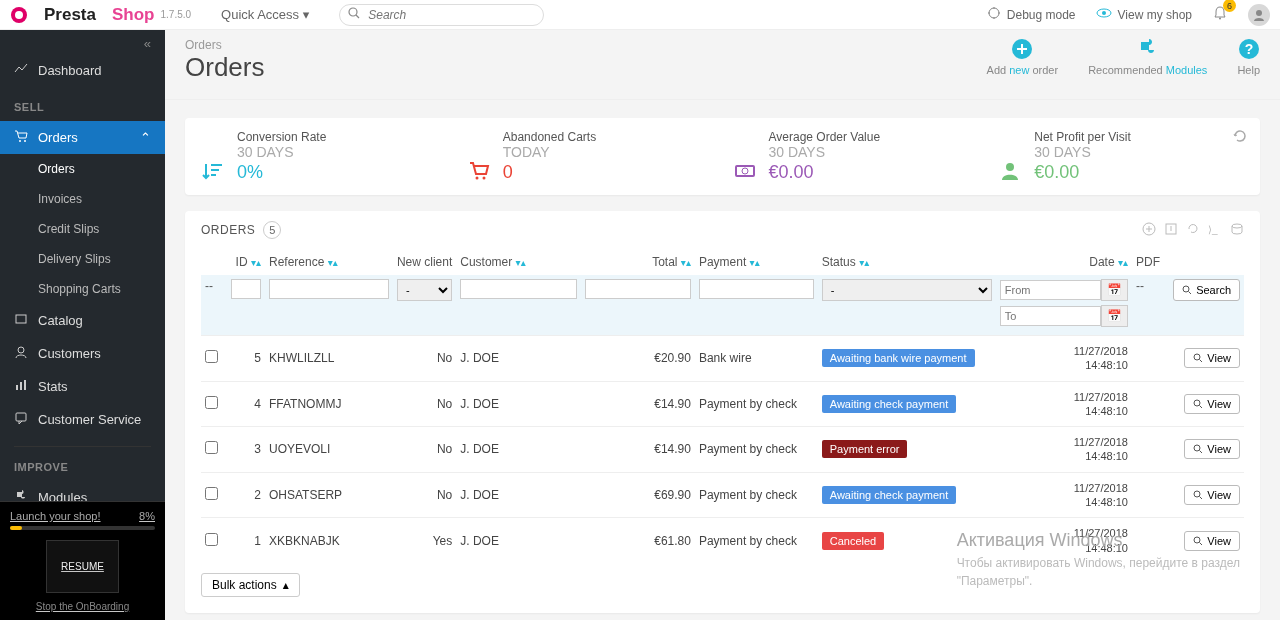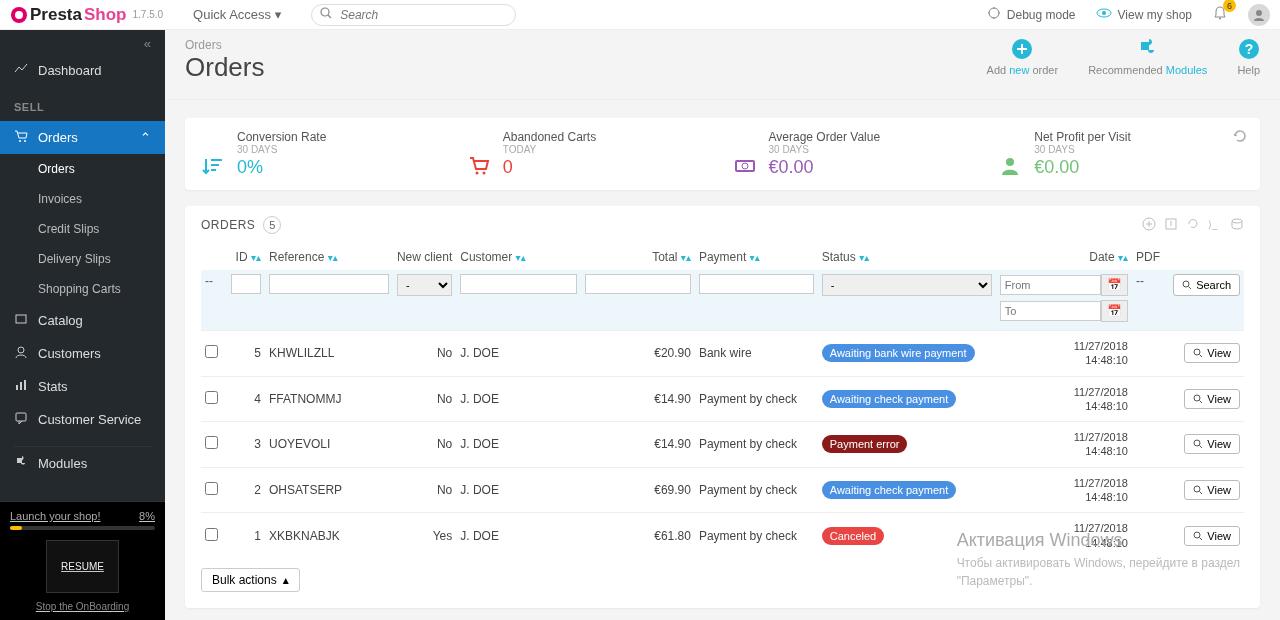--- a/index.html
+++ b/index.html
@@ -1,19 +1,19 @@
 <!DOCTYPE html>
 <html><head>
 <meta charset="utf-8">
 <style>
 * { margin: 0; padding: 0; box-sizing: border-box; font-family: -apple-system, BlinkMacSystemFont, "Segoe UI", Arial, sans-serif; }
 body { background: #f4f4f4; width: 1280px; height: 620px; overflow: hidden; font-size: 13px; color: #555; }
 
 .topbar { height: 30px; display: flex; align-items: center; padding: 0 10px; background: #fff; border-bottom: 1px solid #eee; }
-.logo { display: flex; align-items: center; gap: 2px; }
+.logo { display: flex; align-items: center; gap: 16px; }
 .logo-ico { width: 18px; height: 18px; display: inline-flex; align-items: center; justify-content: center; }
 .logo-presta { color: #222; font-weight: 600; font-size: 17px; }
 .logo-shop { color: #e84393; font-weight: 600; font-size: 17px; }
 .version { color: #999; font-size: 10px; margin-left: 6px; }
 .quick-access { margin-left: 30px; color: #666; font-size: 13px; cursor: pointer; }
 .search-wrap { margin-left: 30px; width: 205px; height: 22px; border: 1px solid #ddd; border-radius: 12px; display: flex; align-items: center; padding: 0 8px; gap: 8px; }
 .search-wrap input { border: none; outline: none; font-size: 12px; font-style: italic; color: #999; flex: 1; }
 .top-right { margin-left: auto; display: flex; align-items: center; gap: 20px; }
 .top-right .item { display: flex; align-items: center; gap: 6px; color: #666; font-size: 12px; cursor: pointer; }
 .bell-wrap { position: relative; }
@@ -43,21 +43,21 @@
 .page-title { font-size: 26px; font-weight: 300; color: #444; }
 .header-actions { margin-left: auto; display: flex; gap: 30px; text-align: center; }
 .header-actions .ha { cursor: pointer; font-size: 11px; color: #888; }
 .header-actions .ha .ico { display: flex; justify-content: center; margin-bottom: 4px; }
 .header-actions .ha .lbl .em { color: #25b9d7; }
 
 .stats-card { margin: 18px 20px 16px; background: #fff; border-radius: 4px; padding: 12px 16px; display: flex; gap: 20px; box-shadow: 0 1px 2px rgba(0,0,0,0.05); position: relative; }
 .stat { display: flex; gap: 12px; flex: 1; align-items: flex-end; }
 .stat-ico { width: 24px; height: 24px; display: flex; align-items: center; justify-content: center; }
 .stat-body .title { font-size: 12px; color: #555; }
-.stat-body .period { font-size: 10px; color: #aaa; }
+.stat-body .period { font-size: 14px; color: #aaa; }
 .stat-body .val { font-size: 18px; margin-top: 2px; }
 .refresh-stats { position: absolute; right: 12px; top: 10px; color: #bbb; cursor: pointer; }
 
 .orders-card { margin: 0 20px 20px; background: #fff; border-radius: 4px; padding: 10px 16px 16px; box-shadow: 0 1px 2px rgba(0,0,0,0.05); }
 .orders-header-row { display: flex; align-items: center; margin-bottom: 10px; }
 .orders-title-text { font-size: 12px; color: #555; letter-spacing: 0.5px; }
 .badge-count { display: inline-block; margin-left: 8px; background: #fff; border: 1px solid #ccc; border-radius: 50%; width: 18px; height: 18px; line-height: 16px; text-align: center; font-size: 11px; color: #666; }
 .card-tools { margin-left: auto; display: flex; gap: 8px; color: #bbb; }
 .card-tools span { cursor: pointer; }
 
@@ -67,21 +67,21 @@
 .orders-table th.right, .orders-table td.right { text-align: right; }
 .orders-table tr.filters td { padding: 4px; vertical-align: top; background: #ecf6fb; }
 .orders-table tr.filters input, .orders-table tr.filters select { width: 100%; padding: 3px 4px; border: 1px solid #ccc; font-size: 11px; }
 .date-filter { display: flex; gap: 0; align-items: center; margin-bottom: 4px; }
 .date-filter input { width: 70px; }
 .cal-btn { border: 1px solid #ccc; background: #eee; padding: 3px 5px; cursor: pointer; }
 .search-btn { border: 1px solid #bbb; background: #fff; padding: 4px 8px; cursor: pointer; font-size: 11px; display: inline-flex; align-items: center; gap: 4px; border-radius: 3px; }
 
 .orders-table tbody.data tr { border-top: 1px solid #eee; }
 .orders-table tbody.data td { padding: 8px 4px; color: #444; vertical-align: middle; }
-.status-badge { display: inline-block; color: #fff; font-size: 11px; padding: 3px 8px; border-radius: 9px; }
+.status-badge { display: inline-block; color: #fff; font-size: 11px; padding: 3px 8px; border-radius: 2px; }
 .date-cell { text-align: right; font-size: 11px; line-height: 1.3; color: #444; }
 .view-btn { border: 1px solid #bbb; background: #fff; padding: 3px 8px; cursor: pointer; font-size: 11px; display: inline-flex; align-items: center; gap: 4px; border-radius: 3px; }
 
 .bulk-actions { margin-top: 10px; border: 1px solid #ccc; background: #fff; padding: 4px 10px; font-size: 12px; cursor: pointer; border-radius: 3px; display: inline-flex; align-items: center; gap: 6px; }
 
 .watermark { position: absolute; right: 40px; bottom: 30px; color: #bbb; font-size: 12px; pointer-events: none; line-height: 1.5; }
 .watermark .h { font-size: 18px; color: #aaa; }
 </style>
 </head>
 <body>
@@ -202,20 +202,21 @@
     <div class="side-item">
       <span><svg width="14" height="14" viewBox="0 0 14 14">
             <rect x="2" y="2" width="10" height="8" rx="1" stroke="#ccc" fill="none"></rect>
             <path d="M5 10 L5 13 L8 10" stroke="#ccc" fill="none"></path>
           </svg></span>
       <span>Customer Service</span>
     </div>
 
     <div style="border-top:1px solid #333; margin:10px 14px 0"></div>
 
+    <div class="side-header">IMPROVE</div>
     <div class="side-item">
       <span><svg width="14" height="14" viewBox="0 0 14 14">
             <path d="M3 3 L8 3 L8 1 C10 1 10 5 8 5 L8 8 L11 8 C11 10 7 10 7 8 L3 8 Z" fill="#ccc"></path>
           </svg></span>
       <span>Modules</span>
     </div>
 
     <div class="side-bottom">
       <div class="launch-row">
         <span>Launch your shop!</span>

